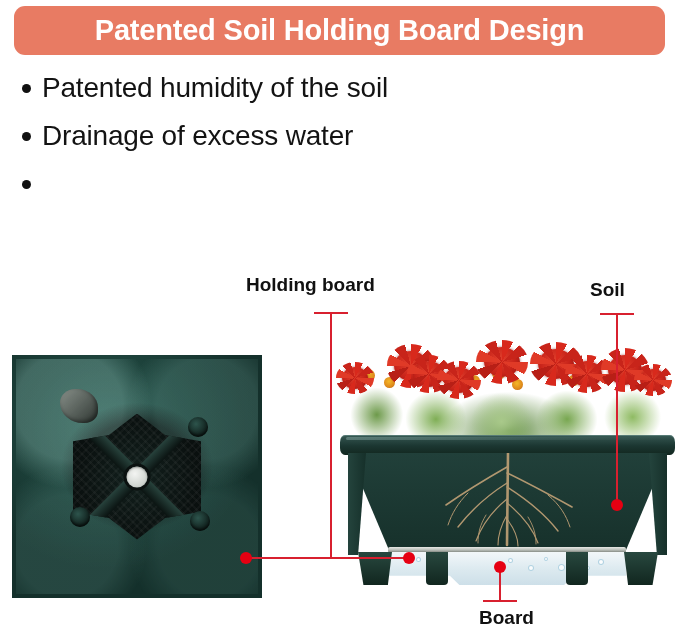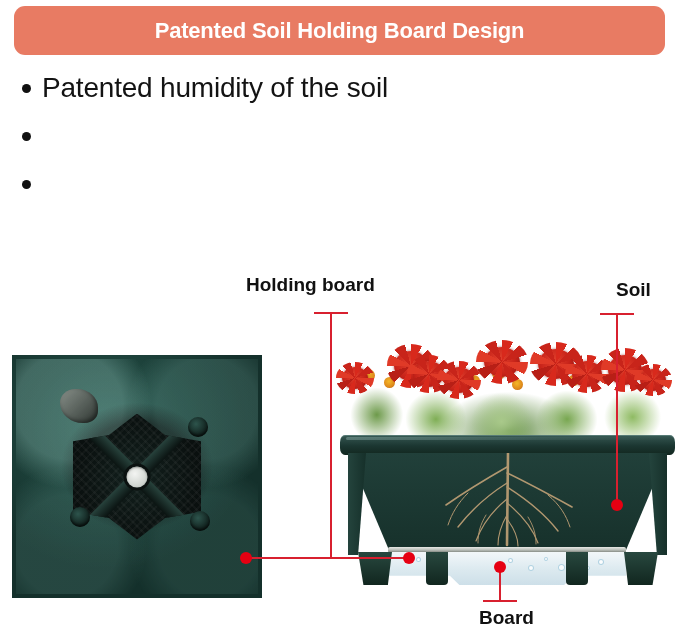--- a/index.html
+++ b/index.html
@@ -10,21 +10,21 @@
   }
   .page{position:absolute;inset:0;background:#fff;}
 
   
   .banner{
     position:absolute;left:14px;top:6px;width:651px;height:49px;
     background:#E87B63;border-radius:11px;
     display:flex;align-items:center;justify-content:center;
   }
   .banner-title{
-    color:#ffffff;font-size:22px;font-weight:bold;letter-spacing:-0.2px;
+    color:#ffffff;font-size:29px;font-weight:bold;letter-spacing:-0.2px;
     white-space:nowrap;line-height:1;
   }
 
   
   .bullets{position:absolute;left:22px;top:70px;width:620px;}
   .bullet-row{display:flex;align-items:flex-start;margin-bottom:12px;height:36px;}
   .bullet-dot{
     width:9px;height:9px;border-radius:50%;background:#111;
     margin-top:14px;margin-right:11px;flex:none;
   }
@@ -32,21 +32,21 @@
     font-size:28px;color:#131313;line-height:36px;white-space:nowrap;
     letter-spacing:-0.2px;
   }
 
   
   .callout-label{
     position:absolute;font-size:19px;font-weight:bold;color:#111;
     white-space:nowrap;line-height:1;
   }
   #label-holding-board{left:246px;top:275px;}
-  #label-soil{left:616px;top:280px;}
+  #label-soil{left:590px;top:280px;}
   #label-water{left:479px;top:608px;}
 
   
   .lead{position:absolute;background:#D8202F;}
   .lead-h{height:2px;}
   .lead-v{width:2px;}
   .dot{position:absolute;width:12px;height:12px;border-radius:50%;background:#E60012;}
 
   
   .board{position:absolute;left:12px;top:355px;width:250px;height:243px;}
@@ -252,20 +252,21 @@
     <span class="banner-title">Patented Soil Holding Board Design</span>
   </div>
 
   <div class="bullets">
     <div class="bullet-row">
       <span class="bullet-dot"></span>
       <span class="bullet-text">Patented humidity of the soil</span>
     </div>
     <div class="bullet-row">
       <span class="bullet-dot"></span>
+      <span class="bullet-text">Drainage of excess water</span>
     </div>
     <div class="bullet-row">
       <span class="bullet-dot"></span>
     </div>
   </div>
 
   <div>
 
     <div class="board">
       <div class="board-body"></div>

